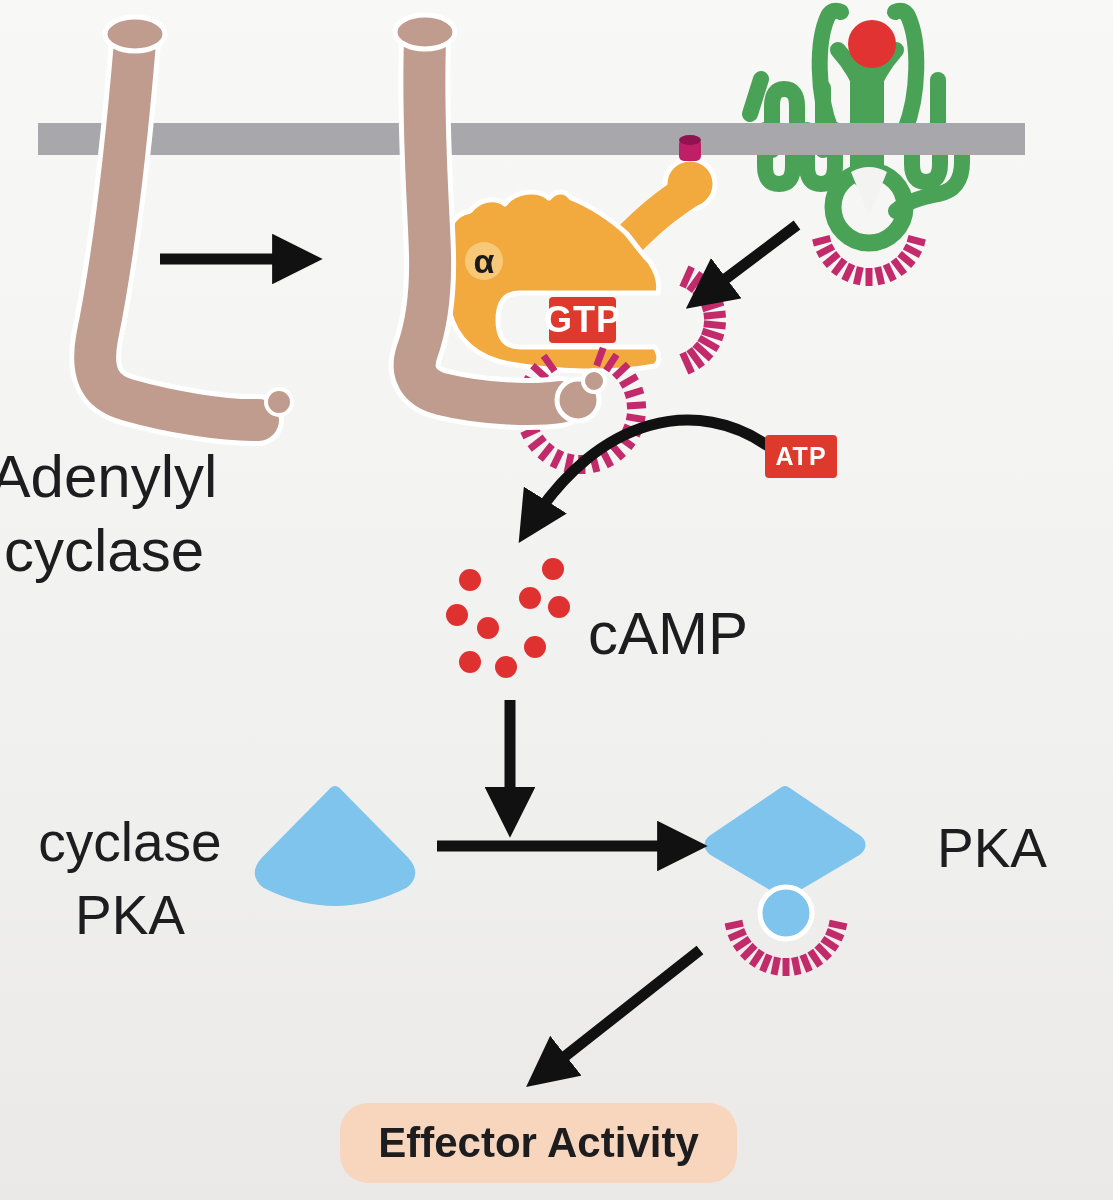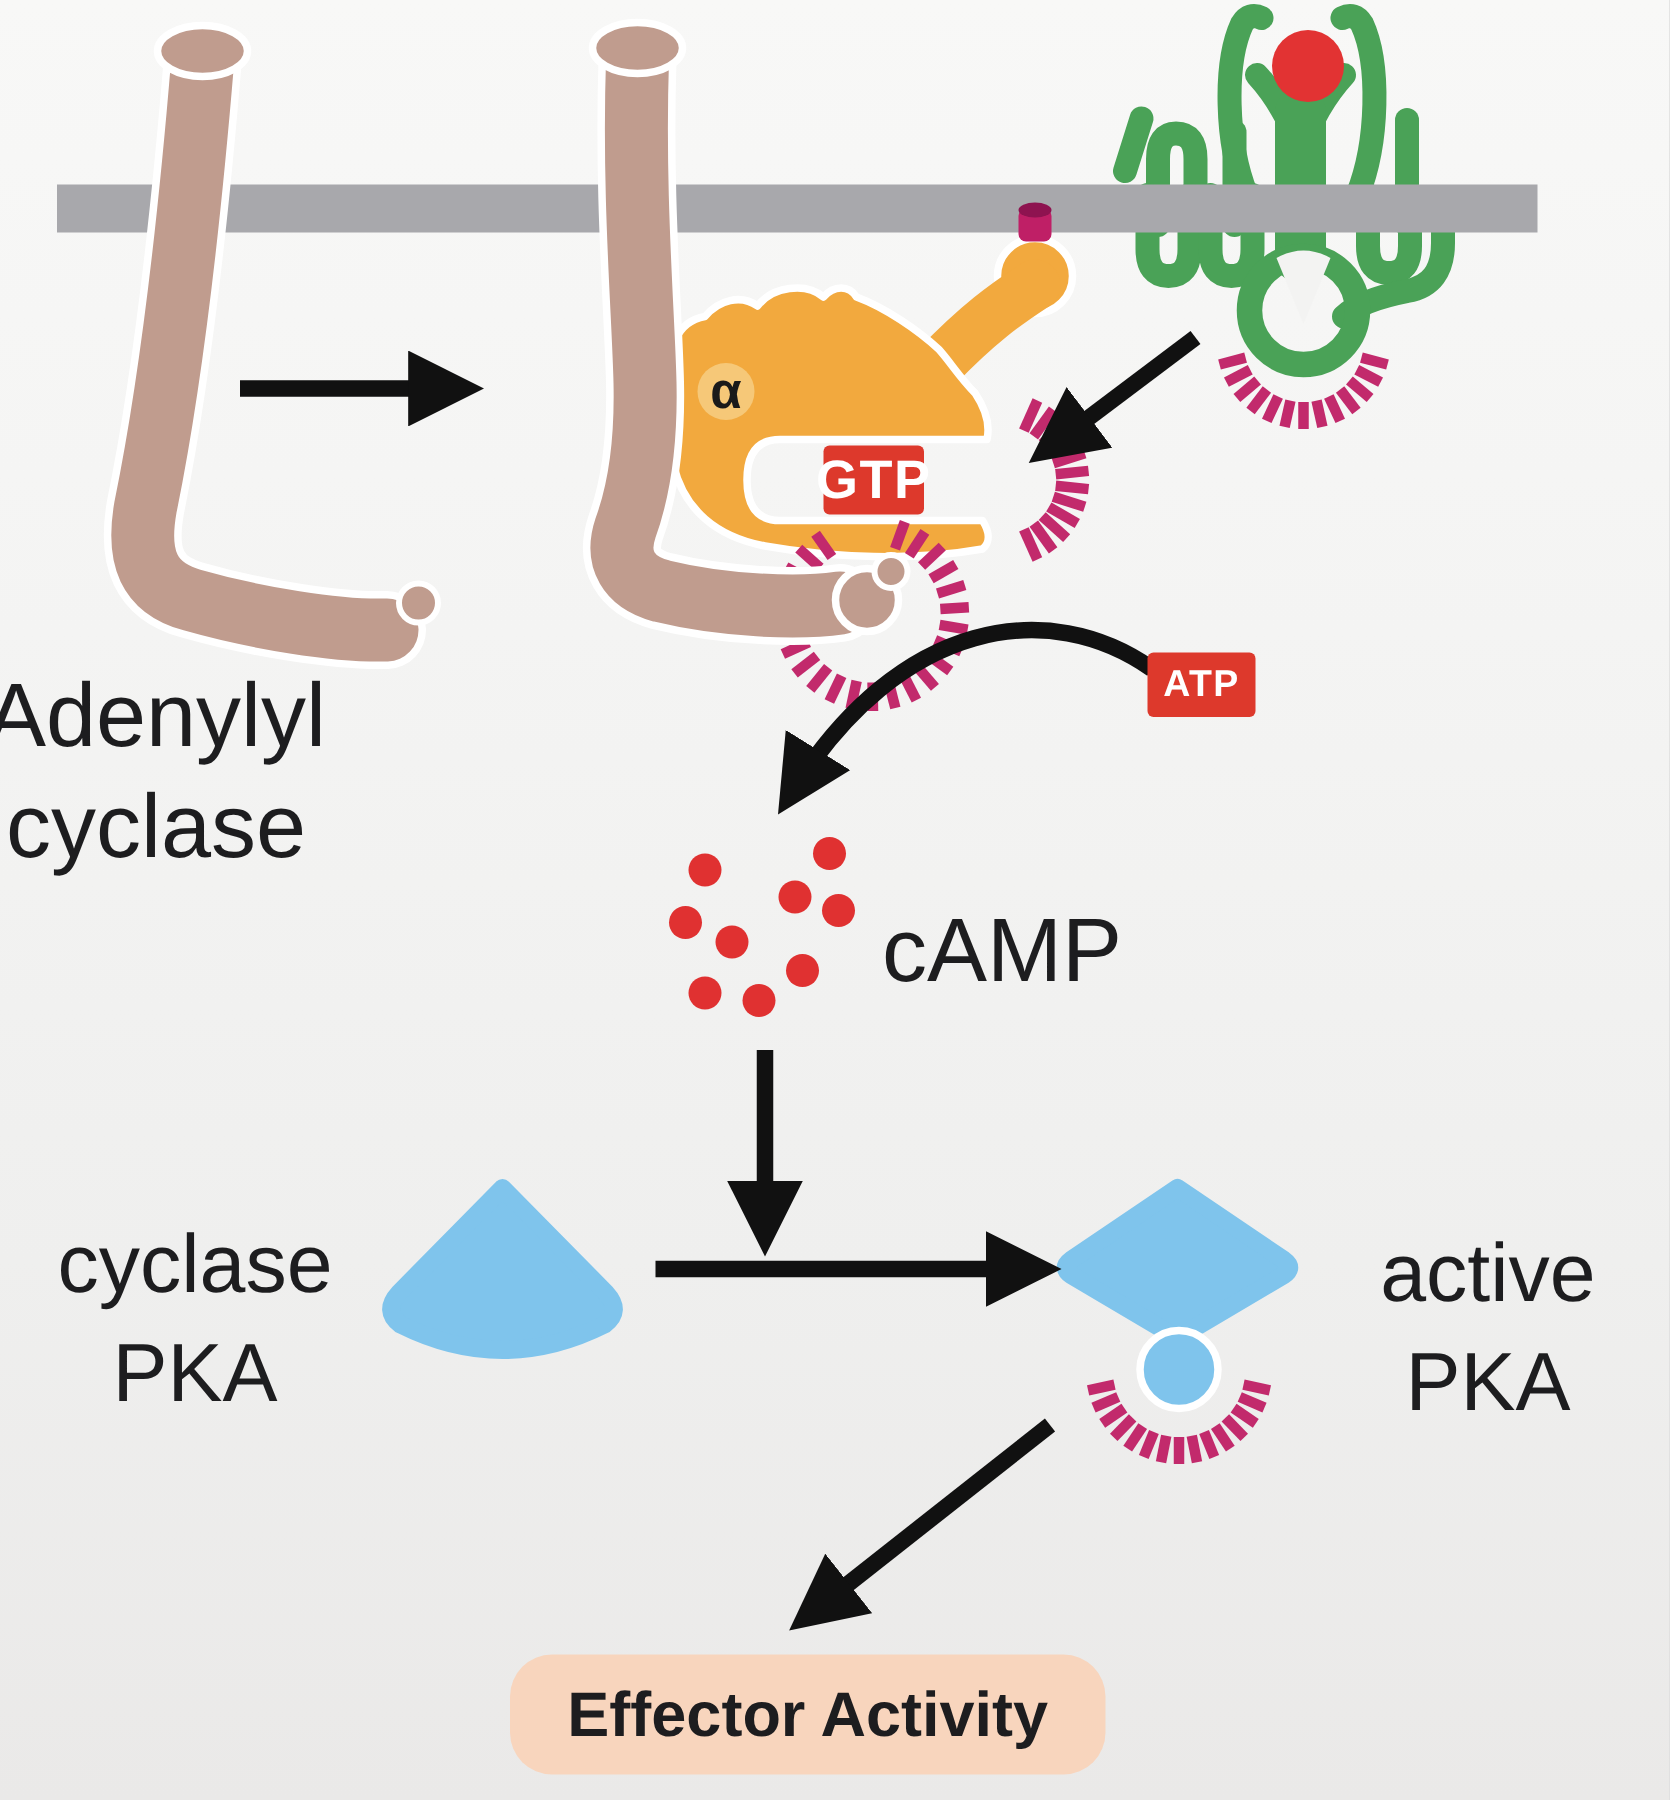--- a/index.html
+++ b/index.html
@@ -216,21 +216,20 @@
   <div class="badge" id="badge-atp">ATP</div>
 
   <div class="label" id="lbl-camp">cAMP</div>
 
   <div class="label" id="lbl-inactive">
     <span>cyclase</span>
     <span>PKA</span>
   </div>
 
   <div class="label" id="lbl-active">
-    <span>active</span>
     <span>PKA</span>
   </div>
 
   <div id="effector-box">
     <span>Effector Activity</span>
   </div>
 
 </div>
 
 </body></html>

